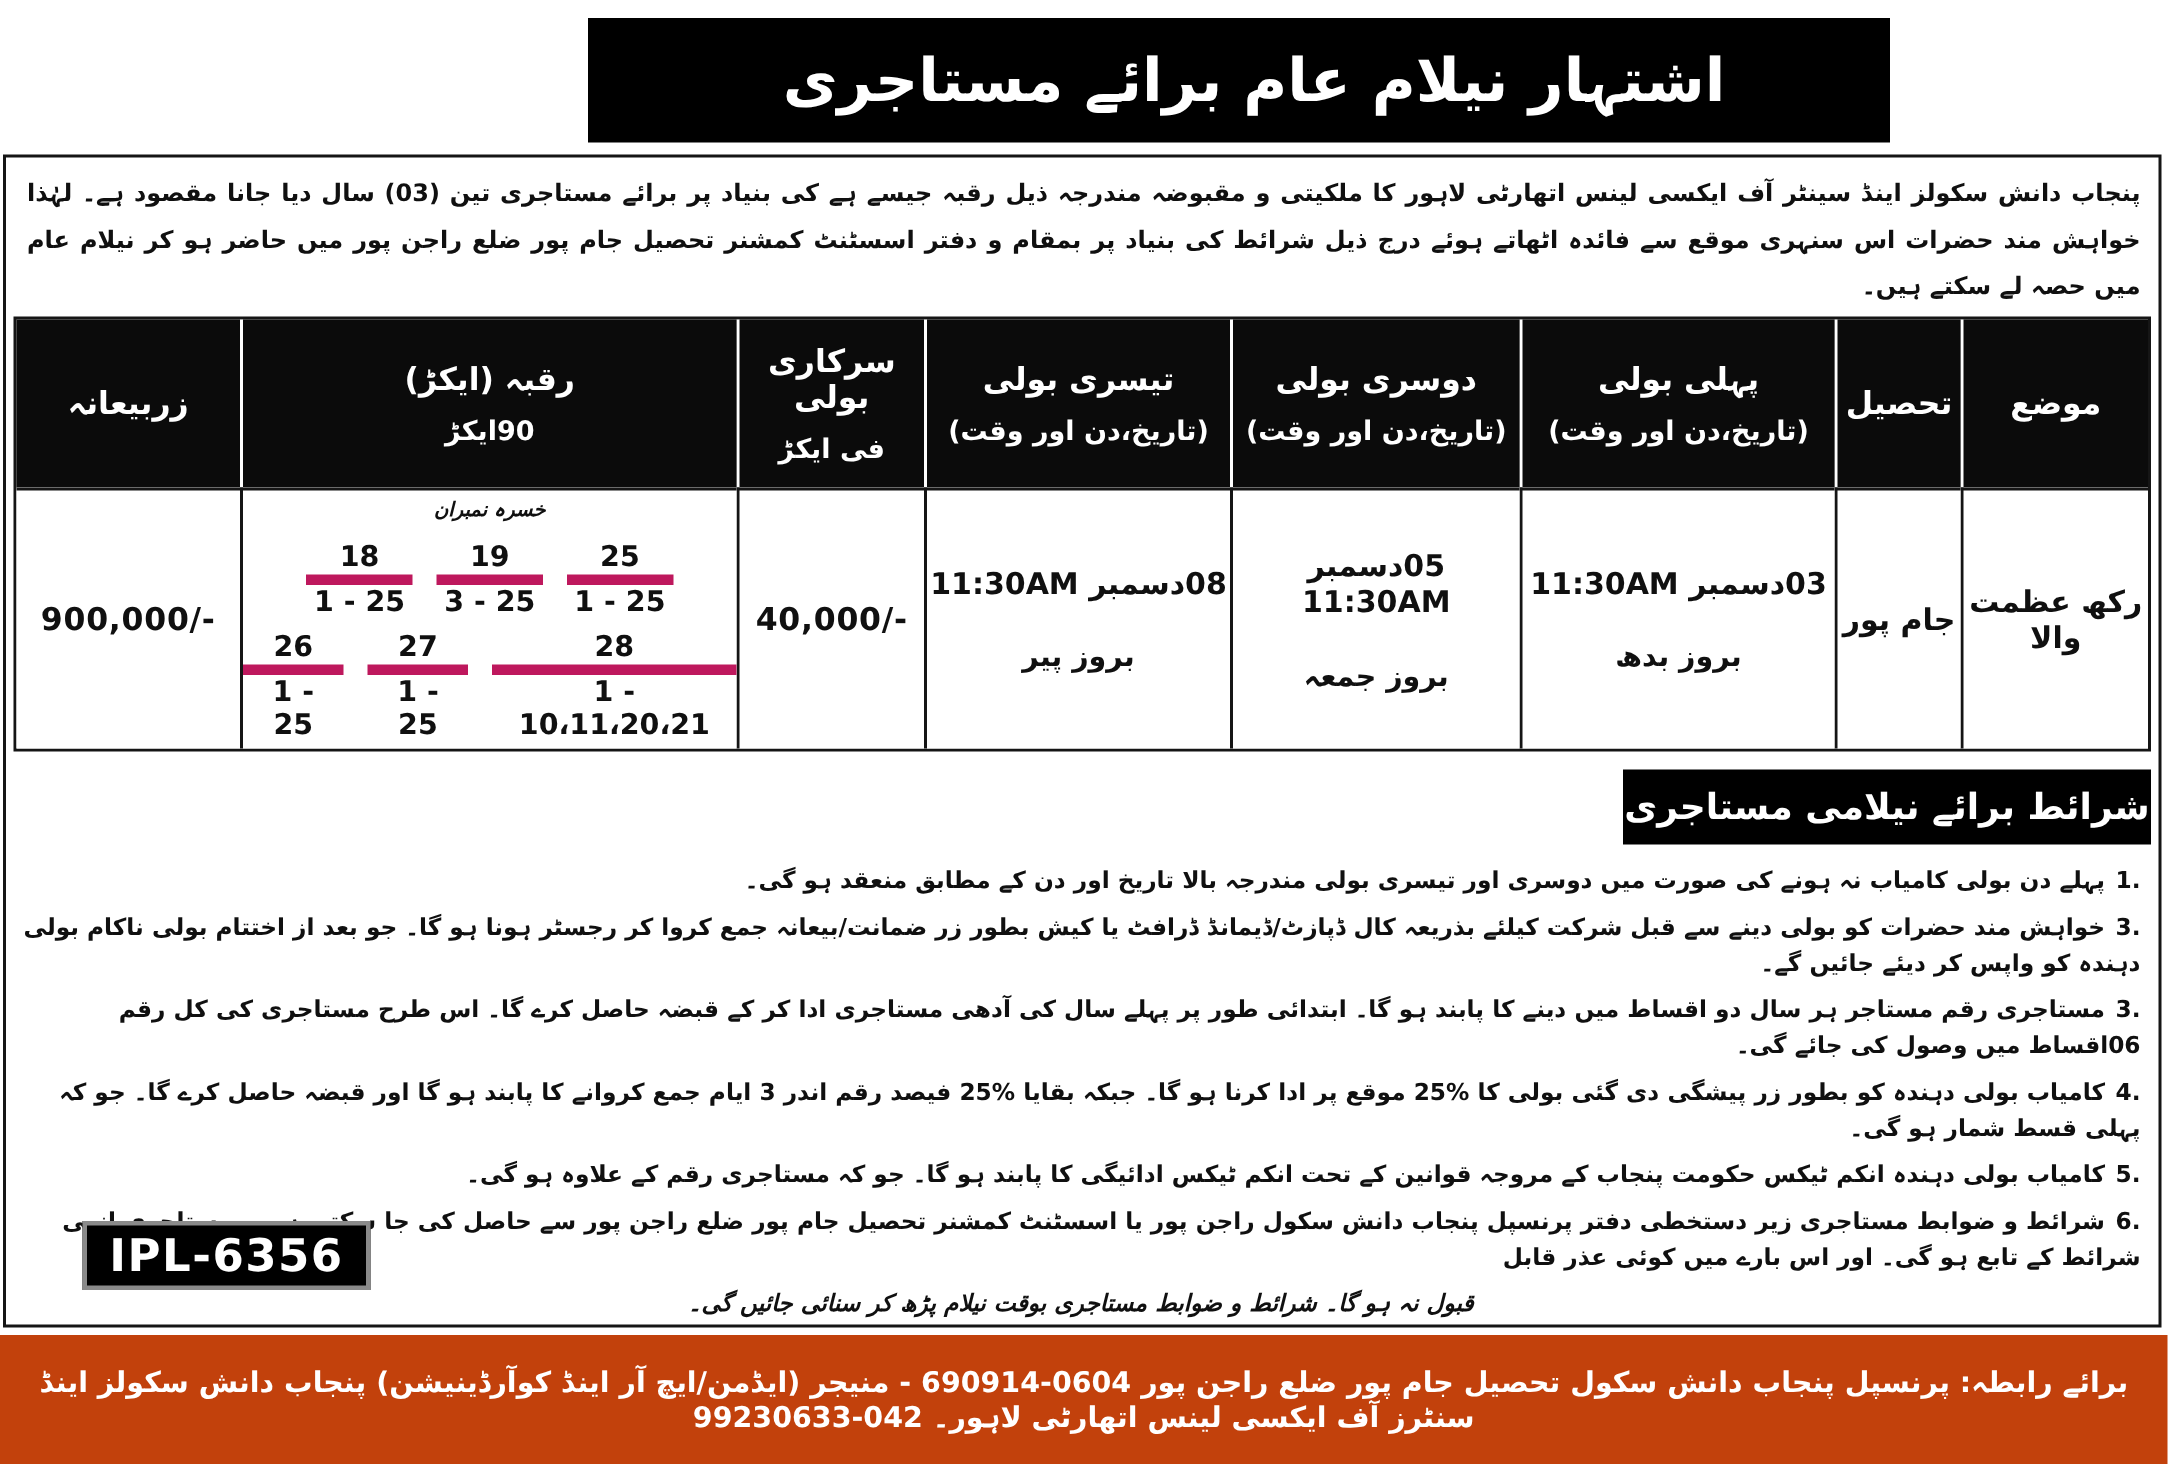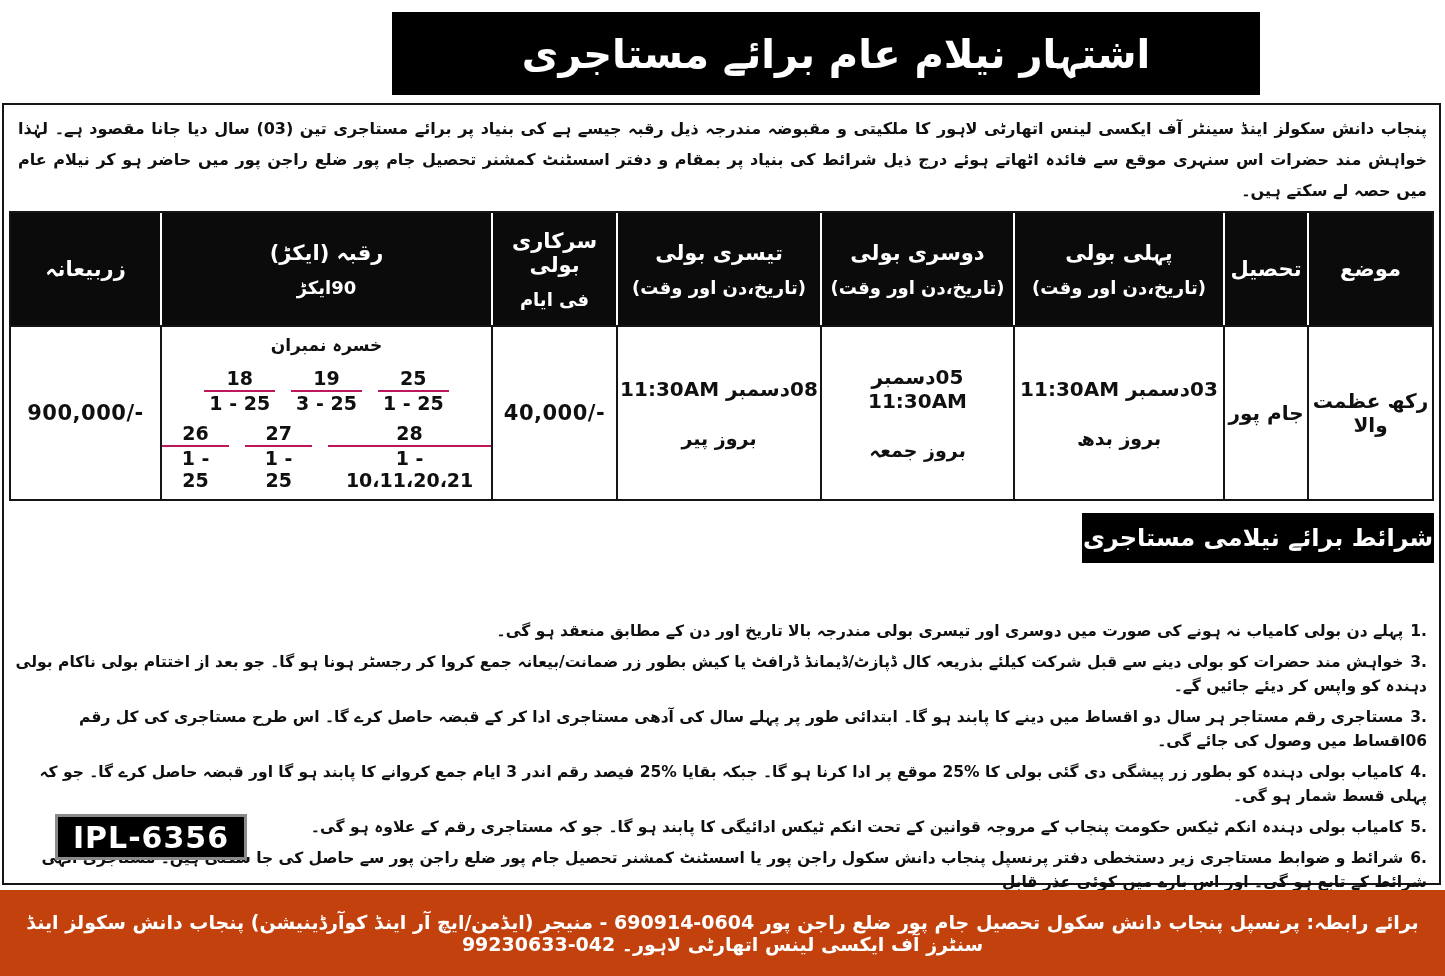--- a/index.html
+++ b/index.html
@@ -38,32 +38,32 @@
   .th.last{border-left:none;}
   .th .sub{font-size:18px;font-weight:bold;}
   .td{
     background:#fff;border-top:2px solid #151515;border-left:2px solid #151515;
     display:flex;flex-direction:column;align-items:center;justify-content:center;
     font-size:20px;font-weight:bold;color:#101010;text-align:center;direction:rtl;gap:4px;
   }
   .td.last{border-left:none;justify-content:center;}
   .td .day{margin-top:22px;font-size:19px;}
   .amount{direction:ltr;font-size:21px;letter-spacing:.5px;}
-  .khasra-title{font-size:17px;font-weight:bold;margin-bottom:4px;}
+  .khasra-title{font-size:13px;font-weight:bold;margin-bottom:4px;font-style:italic;}
   .frac-row{display:flex;justify-content:center;align-items:flex-end;gap:16px;direction:ltr;margin-top:4px;}
   .frac{display:inline-block;text-align:center;font-size:19px;font-weight:bold;direction:ltr;}
-  .frac .den{border-top:2px solid #be185d;padding:0 5px;margin-top:1px;}
+  .frac .den{border-top:7px solid #be185d;padding:0 5px;margin-top:1px;}
   .cond-banner{
     position:absolute;top:408px;right:5px;width:352px;height:50px;
     background:#000;color:#fff;display:flex;align-items:center;justify-content:center;
     font-size:24px;font-weight:bold;direction:rtl;
   }
   .conds{
     position:absolute;top:470px;left:10px;right:12px;
-    direction:rtl;font-size:15.5px;font-weight:600;color:#101010;margin-top:44px;
+    direction:rtl;font-size:15.5px;font-weight:600;color:#101010;
   }
   .cond{margin-bottom:7px;line-height:1.55;text-align:right;}
   .cond .no{display:inline-block;font-weight:bold;margin-left:7px;}
   .cont-line{margin-top:2px;line-height:1.55;text-align:center;font-style:italic;}
   .ipl{
     position:absolute;left:55px;top:814px;width:192px;height:46px;
     background:#000;color:#fff;font-size:30px;font-weight:bold;
     display:flex;align-items:center;justify-content:center;
     letter-spacing:1px;border:3px solid #8a8a8a;box-sizing:border-box;direction:ltr;
   }
@@ -100,21 +100,21 @@
     <div class="th">
       <span>دوسری بولی</span>
       <span class="sub">(تاریخ،دن اور وقت)</span>
     </div>
     <div class="th">
       <span>تیسری بولی</span>
       <span class="sub">(تاریخ،دن اور وقت)</span>
     </div>
     <div class="th">
       <span>سرکاری بولی</span>
-      <span class="sub">فی ایام</span>
+      <span class="sub">فی ایکڑ</span>
     </div>
     <div class="th">
       <span>رقبہ (ایکڑ)</span>
       <span class="sub">90ایکڑ</span>
     </div>
     <div class="th last">
       <span>زربیعانہ</span>
     </div>
 
     <div class="td">

